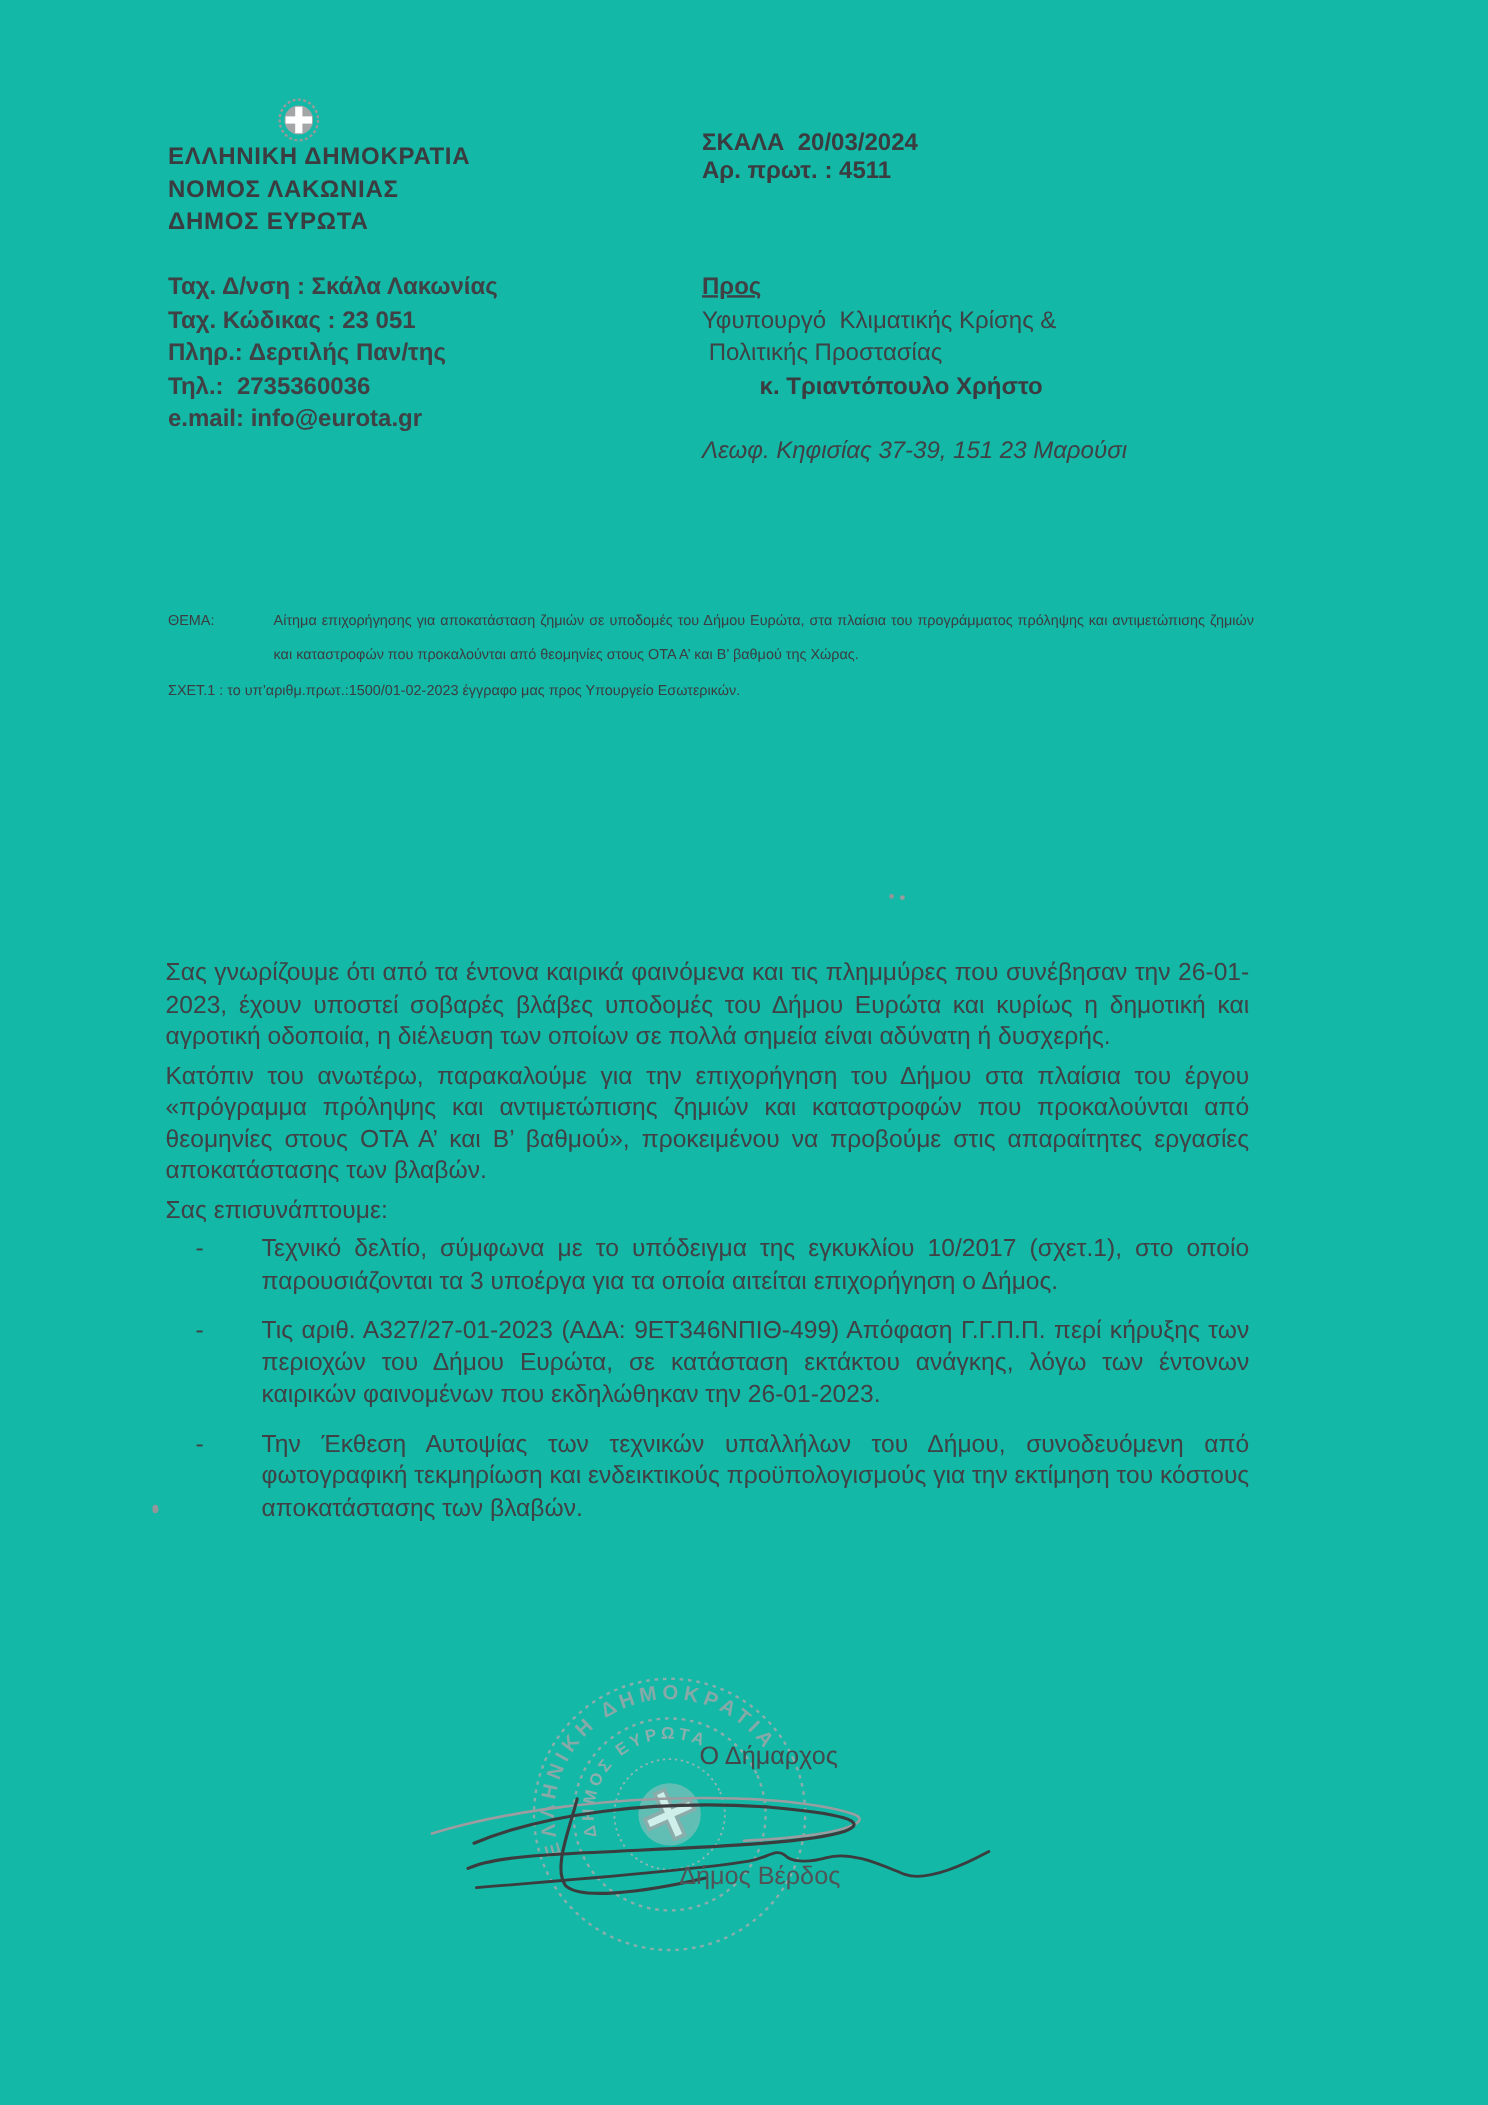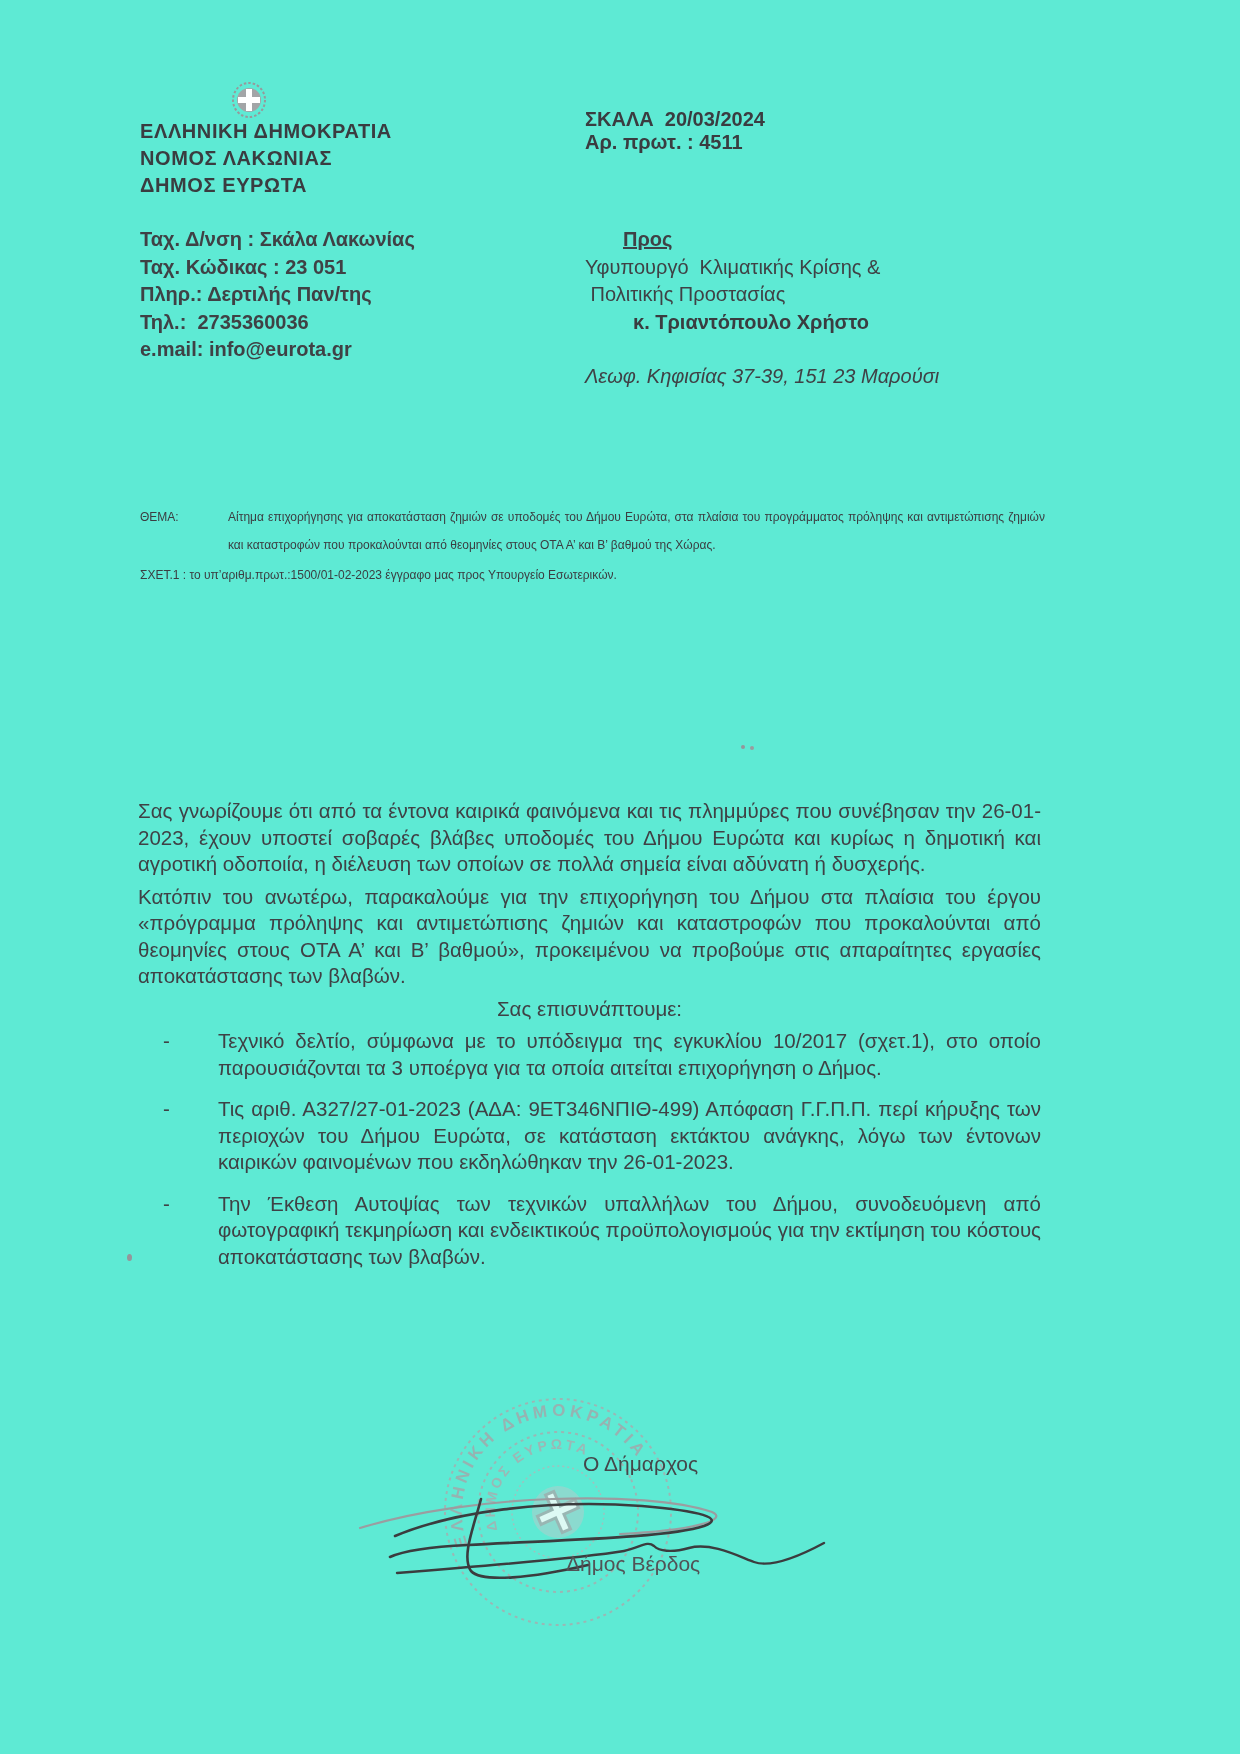--- a/index.html
+++ b/index.html
@@ -1,18 +1,18 @@
 <!DOCTYPE html>
 <html><head>
 <meta charset="utf-8">
 <style>
   html,body { margin:0; padding:0; background:#ffffff; }
   .page {
     position:relative; width:1240px; height:1754px;
-    background:#5eead4; overflow:hidden;
+    background:#14b8a6; overflow:hidden;
     font-family:"Liberation Sans", sans-serif;
     color:#3f4145;
   }
   .pre { white-space:pre-wrap; }
 
   
   .emblem { position:absolute; left:226px; top:80px; }
   .org-block {
     position:absolute; left:140px; top:118px;
     font-weight:700; font-size:20px; line-height:27px;
@@ -21,41 +21,41 @@
 
   
   .proto-block { position:absolute; left:585px; top:108px; font-weight:700; font-size:20px; color:#3a3c40; }
   .proto-line2 { margin-top:0; }
 
   
   .contact-block { position:absolute; left:140px; top:226px; font-size:20px; line-height:27.5px;font-weight:bold; }
 
   
   .recipient-block { position:absolute; left:585px; top:226px; font-size:20px; line-height:27.5px; }
-  .recipient-label { font-weight:700; text-decoration:underline;margin-left:38px; }
+  .recipient-label { font-weight:700; text-decoration:underline; }
   .recipient-person { font-weight:700; color:#3a3c40;margin-left:48px; }
   .recipient-address { margin-top:27px;font-style:italic; }
 
   
   .subject-block {
     position:absolute; left:140px; top:504px; width:905px;
     font-weight:400; font-size:12px; line-height:27.5px; color:#3b3d41;
   }
   .subject-row { display:flex; }
   .subject-label { width:88px; flex:none; }
   .subject-text { flex:1; text-align:justify; }
   .reference-line { margin-top:3px; }
 
   
   .body-block {
     position:absolute; left:138px; top:798px; width:903px;
     font-size:20.5px; line-height:26.5px; text-align:justify;
   }
   .body-block p { margin:0 0 6px 0; }
-  .attach-intro { margin-top:6px; text-align:center; }
+  .attach-intro { margin-top:6px; text-align:left; }
   .bullets { margin-top:6px; }
   .bullet { display:flex; margin-bottom:15px; }
   .dash { flex:none; margin-left:25px; width:35px; }
   .btext { flex:1; text-align:justify;margin-left:20px; }
 
   
   .sig-title { position:absolute; left:583px; top:1452px; font-size:21px; color:#45474a; }
   .sig-name  { position:absolute; left:566px; top:1552px; font-size:21px; color:#515356; }
   .sig-svg   { position:absolute; left:330px; top:1380px; }
 

